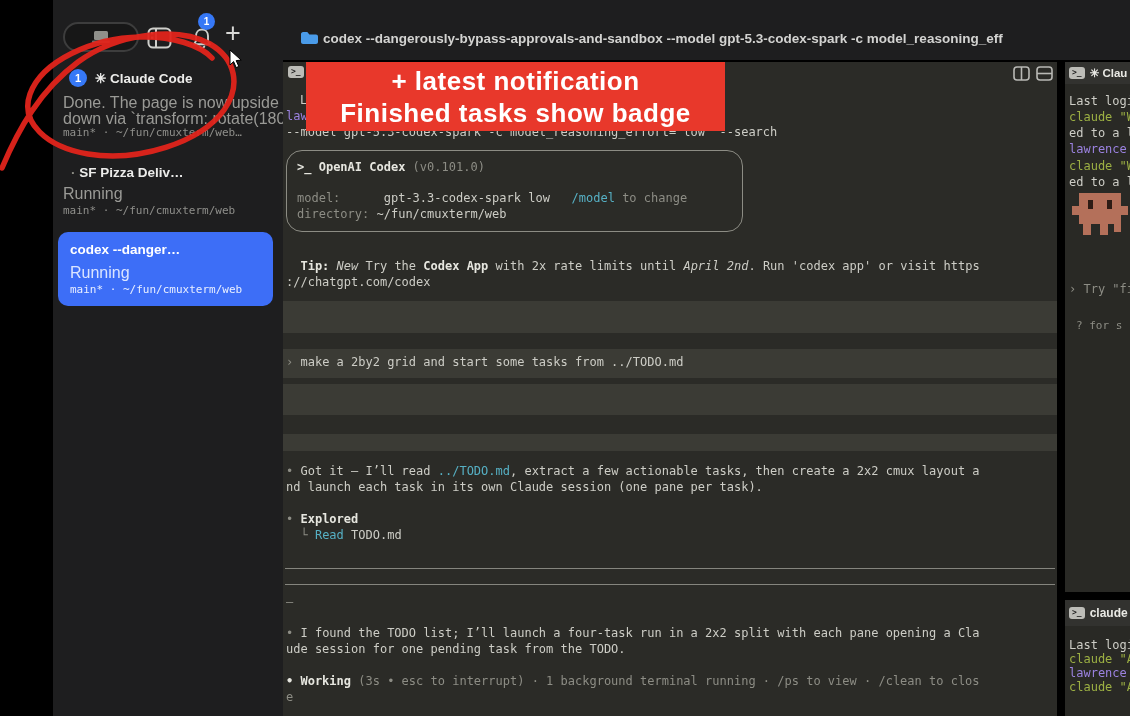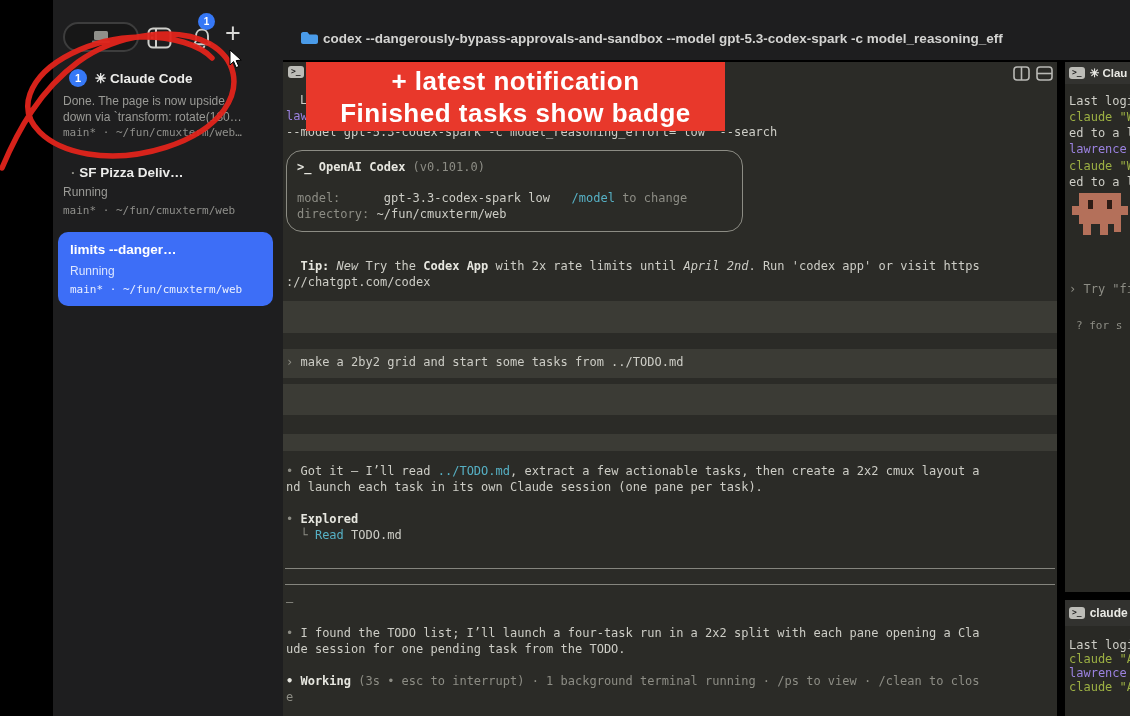--- a/index.html
+++ b/index.html
@@ -16,21 +16,21 @@
   .pill{position:absolute;left:10px;top:22px;width:72px;height:26px;border:2px solid #3d3d3d;
         border-radius:15px;background:#171717;display:flex;align-items:center;justify-content:center}
   .bell-badge,.item-badge{background:#3678f6;color:#fff;border-radius:50%;display:flex;
         align-items:center;justify-content:center;font-weight:bold}
   .bell-badge{position:absolute;left:145px;top:13px;width:17px;height:17px;font-size:10px}
   .plus{position:absolute;left:172px;top:18px;font-size:27px;color:#d8d8d6;font-weight:400}
 
   
   .item-badge{width:18px;height:18px;font-size:11px}
   .s-title{font-weight:bold;font-size:13.5px;color:#ececea;white-space:nowrap}
-  .s-sub{font-size:12px;color:#9a9a96;white-space:nowrap}
+  .s-sub{font-size:16px;color:#9a9a96;white-space:nowrap}
   .s-meta{font-size:11px;color:#8f8f8b;white-space:nowrap;font-family:"DejaVu Sans Mono",monospace}
   #item-codex{position:absolute;left:5px;top:232px;width:215px;height:74px;background:#3d6ef7;border-radius:10px;overflow:hidden}
   #item-codex .s-title{color:#fff}
   #item-codex .s-sub{color:#dbe5ff}
   #item-codex .s-meta{color:#e9efff}
 
   
   #main{position:absolute;left:283px;top:62px;width:774px;height:654px;background:#2b2b27;overflow:hidden}
   #rtop{position:absolute;left:1065px;top:62px;width:65px;height:530px;background:#292925;overflow:hidden}
   #rbot{position:absolute;left:1065px;top:600px;width:65px;height:116px;background:#292925;overflow:hidden}
@@ -96,21 +96,21 @@
     <div class="s-meta abs" style="left:10px;top:66px">main* · ~/fun/cmuxterm/web…</div>
   </div>
 
   <div class="abs" style="left:0;top:155px;width:230px;height:66px">
     <div class="s-title abs" style="left:18px;top:10px"><span class="dim">· </span><span>SF Pizza Deliv…</span></div>
     <div class="s-sub abs" style="left:10px;top:30px">Running</div>
     <div class="s-meta abs" style="left:10px;top:49px">main* · ~/fun/cmuxterm/web</div>
   </div>
 
   <div id="item-codex">
-    <div class="s-title abs" style="left:12px;top:10px">limits --danger…</div>
+    <div class="s-title abs" style="left:12px;top:10px">codex --danger…</div>
     <div class="s-sub abs" style="left:12px;top:32px">Running</div>
     <div class="s-meta abs" style="left:12px;top:51px">main* · ~/fun/cmuxterm/web</div>
   </div>
 </div>
 
 <div id="titlebar">
   <svg class="abs" style="left:17px;top:31px" width="19" height="14" viewBox="0 0 19 14">
     <path d="M1 3.2 C1 2 1.9 1 3.1 1 H7.3 L9.4 3.6 H16 C17.1 3.6 18 4.5 18 5.6 V11 C18 12.2 17.1 13 16 13 H3 C1.9 13 1 12.2 1 11 Z" fill="#4a9be8"></path>
   </svg>
   <div id="title-text">codex --dangerously-bypass-approvals-and-sandbox --model gpt-5.3-codex-spark -c model_reasoning_eff</div>

